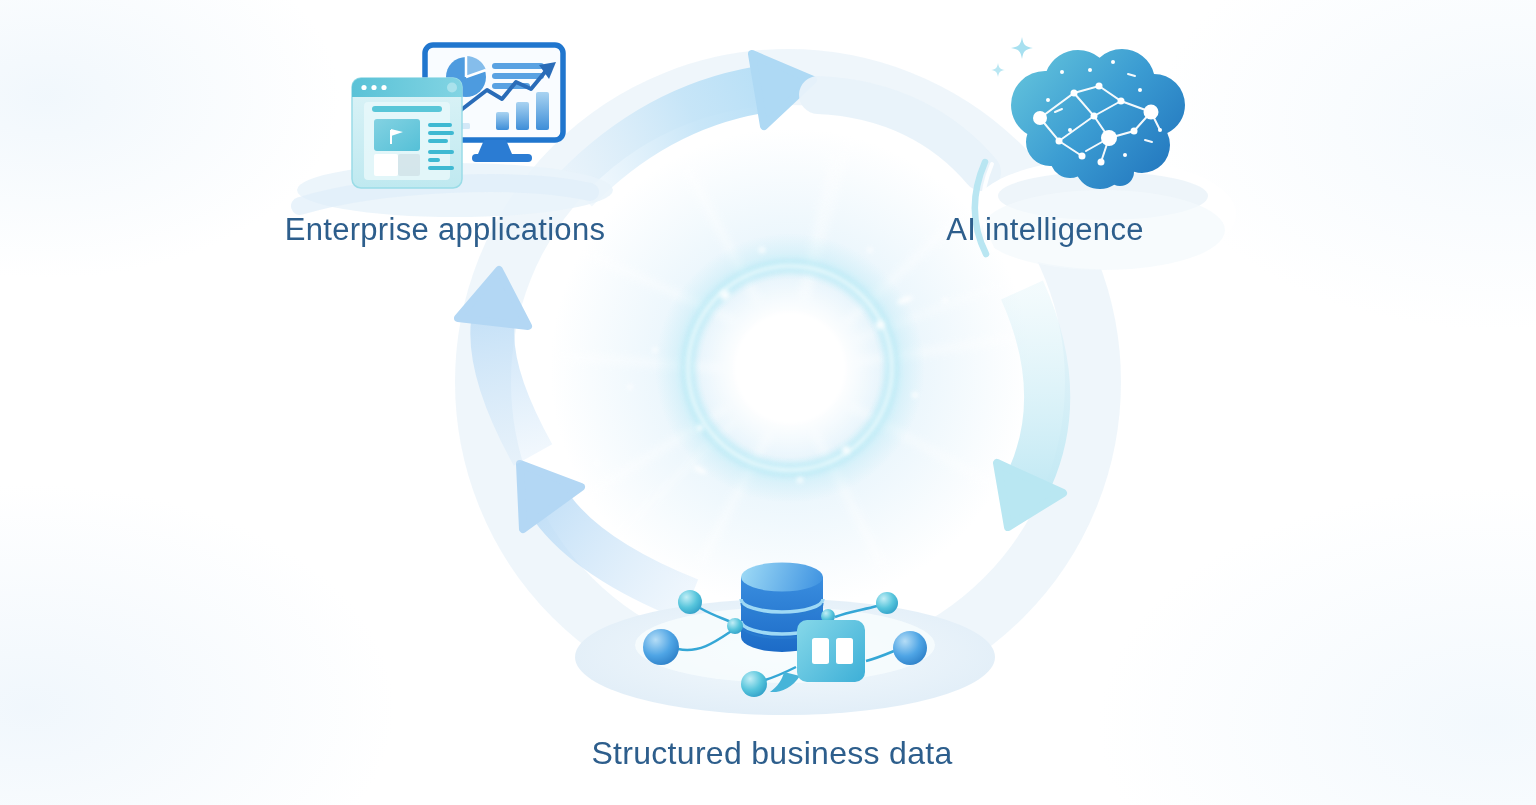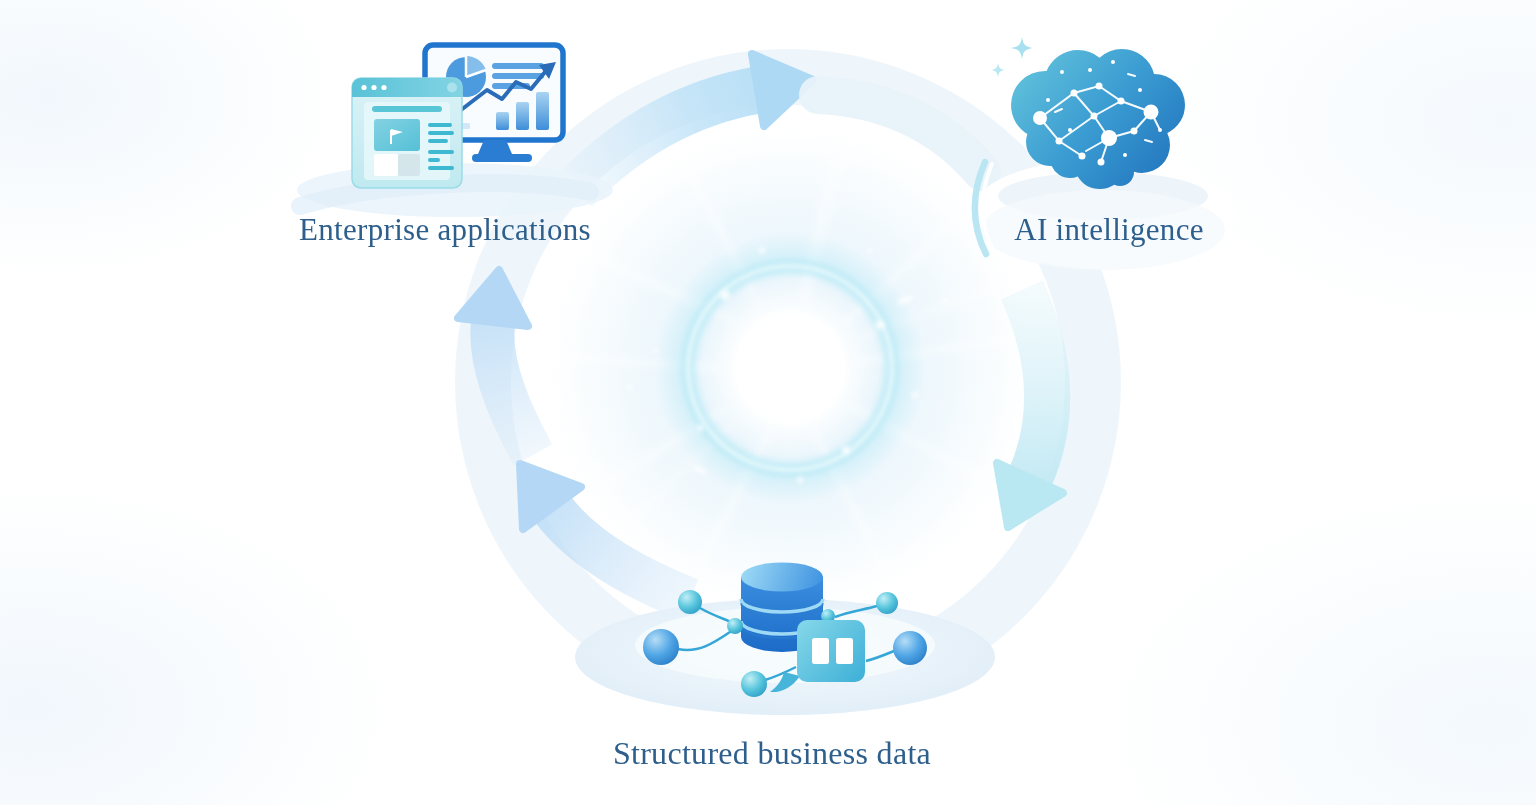--- a/index.html
+++ b/index.html
@@ -9,24 +9,24 @@
       radial-gradient(420px 260px at 3% 12%, rgba(227,240,250,.50), transparent 70%),
       radial-gradient(500px 300px at 98% 15%, rgba(230,242,251,.45), transparent 70%),
       radial-gradient(520px 320px at 2% 88%, rgba(226,239,250,.50), transparent 70%),
       radial-gradient(560px 340px at 97% 90%, rgba(228,241,251,.45), transparent 70%),
       #ffffff;
     font-family:"Liberation Sans",sans-serif;
   }
   .stage > svg{position:absolute;left:0;top:0;}
   .node-label{
     position:absolute;transform:translateX(-50%);white-space:nowrap;
-    color:#2d5e8c;font-size:31px;font-weight:400;letter-spacing:.3px;font-family:Liberation Serif, serif;
+    color:#2d5e8c;font-size:31px;font-weight:400;letter-spacing:.3px;
   }
   #lbl-ent{left:445px;top:212px;}
-  #lbl-ai{left:1109px;top:212px;text-align:right;}
+  #lbl-ai{left:1045px;top:212px;text-align:right;}
   #lbl-data{left:772px;top:735px;font-size:32px;}
 </style>
 </head>
 <body>
 
 <div class="stage">
 
 <svg width="1536" height="805" viewBox="0 0 1536 805">
   <defs>
     <filter id="f2" x="-40%" y="-40%" width="180%" height="180%">

